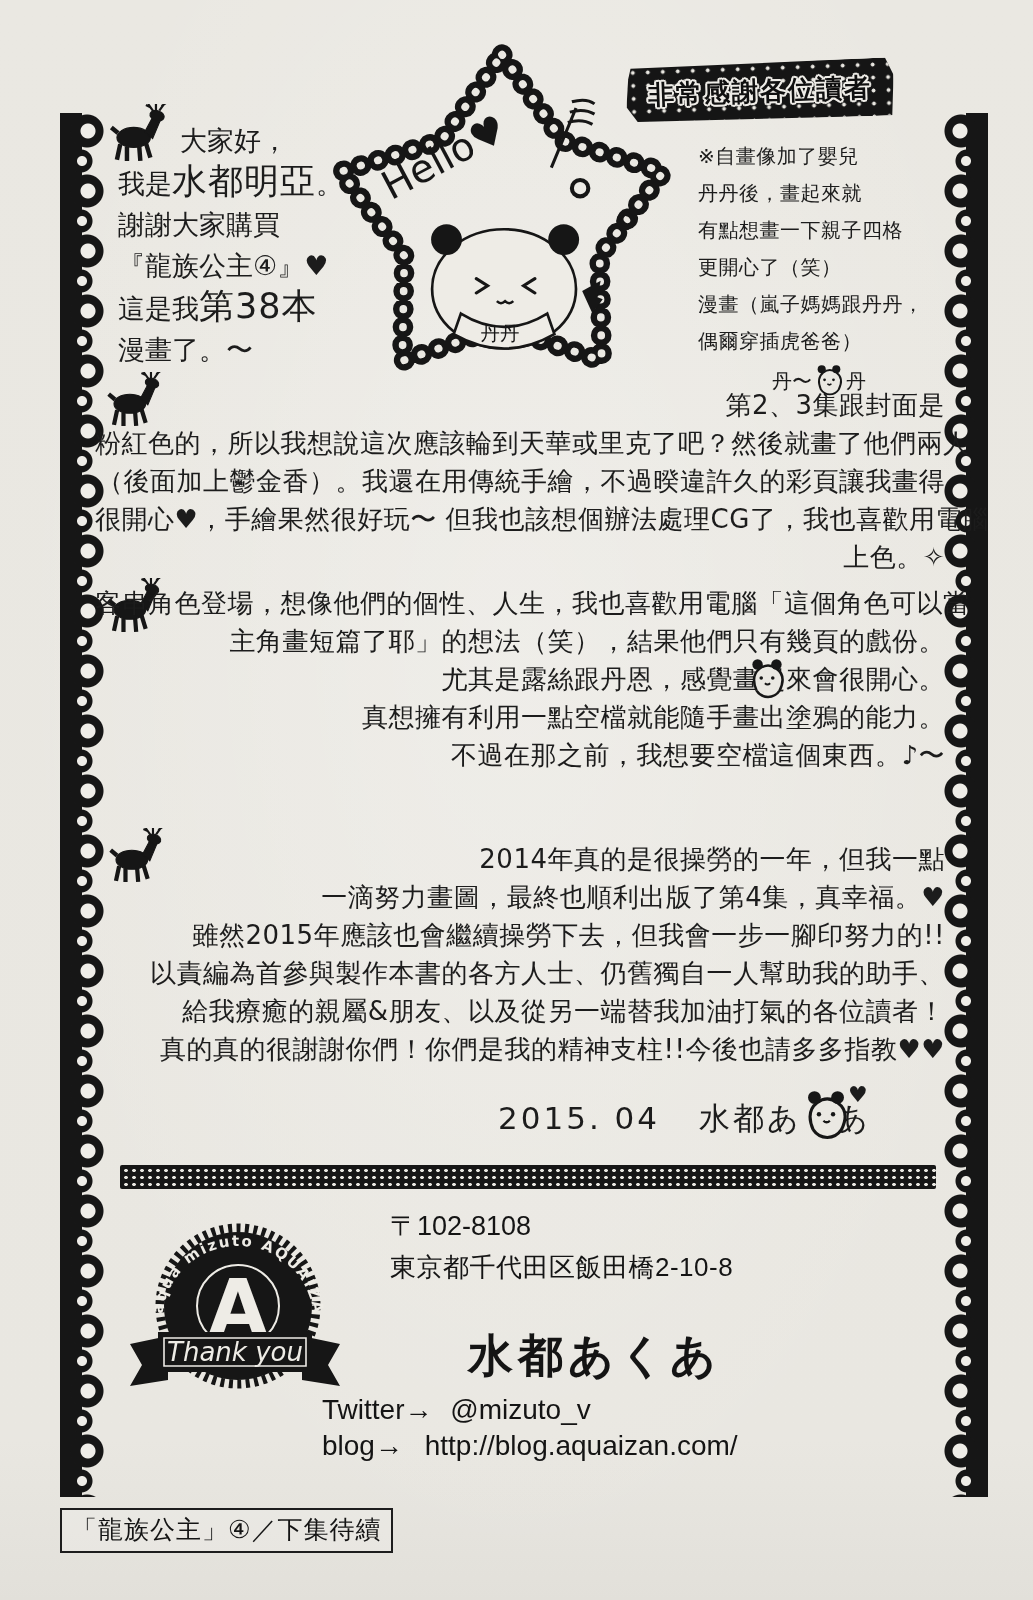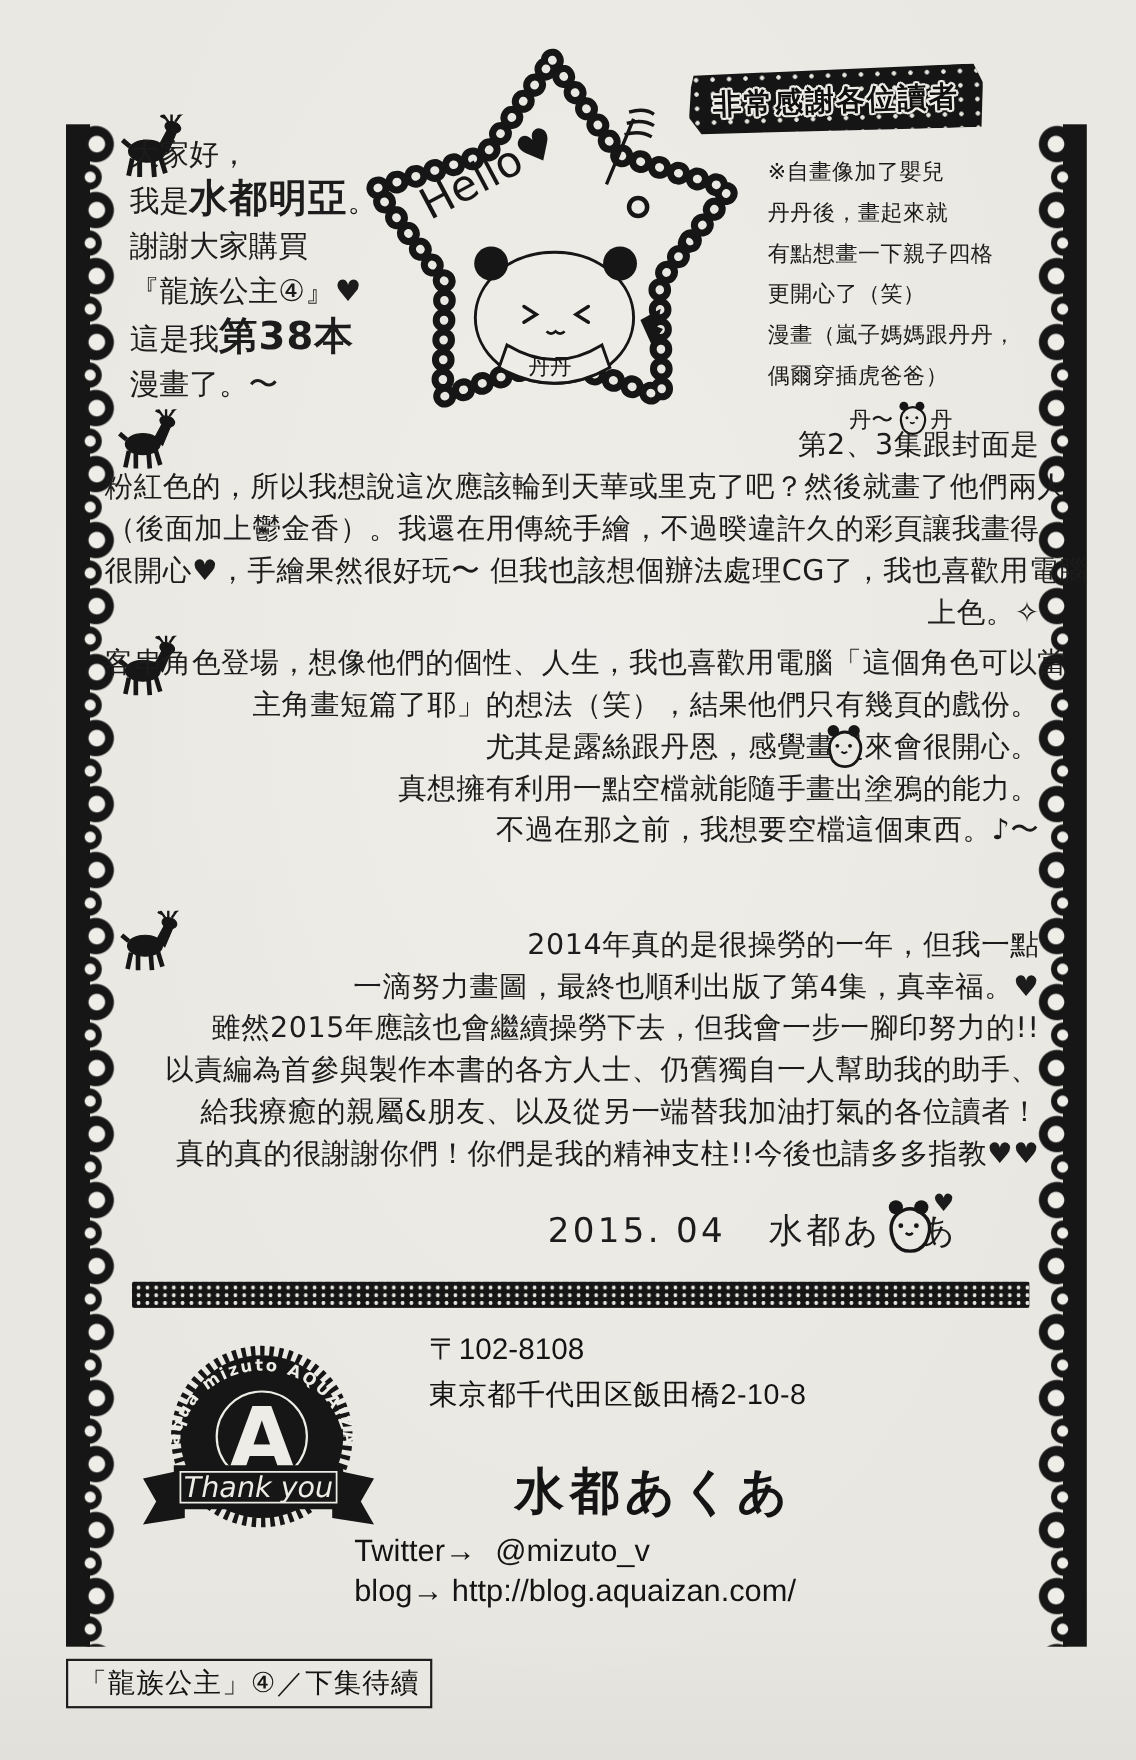--- a/index.html
+++ b/index.html
@@ -50,21 +50,21 @@
   .tape span{
     font-size:26px;font-weight:bold;letter-spacing:2px;color:#101010;
     text-shadow:-2px 0 0 #efede8,2px 0 0 #efede8,0 -2px 0 #efede8,0 2px 0 #efede8,
                 -1.5px -1.5px 0 #efede8,1.5px 1.5px 0 #efede8,-1.5px 1.5px 0 #efede8,1.5px -1.5px 0 #efede8;
   }
   
   .hline{white-space:nowrap;font-size:26px;line-height:38px;letter-spacing:.5px;}
   .para{position:absolute;left:95px;width:850px;text-align:right;}
   .indent{padding-left:78px;}
   .intro-line{white-space:nowrap;font-size:27px;line-height:41px;}
-  .big-bold{font-size:35px;font-weight:bold;letter-spacing:1px;}
+  .big-bold{font-size:35px;font-weight:normal;letter-spacing:1px;}
   .note-line{white-space:nowrap;font-size:20px;line-height:37px;letter-spacing:.5px;}
   .heart{color:#1c1c1c;}
   
   .divider{
     left:120px; top:1165px; width:816px; height:24px; background:#161616;
     background-image:radial-gradient(circle,#e8e6e0 1.5px,transparent 2px);
     background-size:8px 7px; background-position:2px 2px; border-radius:2px;
   }
   
   .print{font-family:"Liberation Sans","DejaVu Sans",sans-serif;color:#141414;}
@@ -126,21 +126,21 @@
       <path d="M130,272 q42,26 84,0 l7,20 q-49,28 -98,0 Z" fill="#eeece6" stroke="#161616" stroke-width="2.6"></path>
       <text x="149" y="298" font-size="19" fill="#161616">丹丹</text>
       <path d="M248,250 l18,-10 l-4,20 z M248,250 l20,8 l-10,14 z" fill="#161616"></path>
     </g>
   </svg>
 
   <svg class="abs" style="left:104px;top:104px" width="66" height="58" viewBox="0 0 58 52">
       <use href="#deer"></use>
     </svg>
   <div class="abs" style="left:118px;top:120px">
-    <div class="intro-line" style="">大家好，</div>
+    <div class="intro-line" style="padding-left:62px">大家好，</div>
     <div class="intro-line"><span>我是</span><span class="big-bold">水都明亞</span><span>。</span></div>
     <div class="intro-line">謝謝大家購買</div>
     <div class="intro-line"><span>『龍族公主④』</span><span class="heart">♥</span></div>
     <div class="intro-line"><span>這是我</span><span class="big-bold">第38本</span></div>
     <div class="intro-line"><span>漫畫了。</span><span>〜</span></div>
   </div>
 
   <div class="abs" style="left:698px;top:138px">
     <div class="note-line">※自畫像加了嬰兒</div>
     <div class="note-line">丹丹後，畫起來就</div>
@@ -225,20 +225,20 @@
 
   <div class="abs print nowrap" style="left:390px;top:1208px;font-size:27px">〒102-8108</div>
   <div class="abs print nowrap" style="left:390px;top:1250px;font-size:26px;letter-spacing:.5px">東京都千代田区飯田橋2-10-8</div>
   <div class="abs print nowrap" style="left:468px;top:1326px;font-size:45px;font-weight:bold;letter-spacing:5px">水都あくあ</div>
   <div class="abs print nowrap" style="left:322px;top:1394px;font-size:28px">
     <span>Twitter→</span>
     <span style="margin-left:10px">@mizuto_v</span>
   </div>
   <div class="abs print nowrap" style="left:322px;top:1430px;font-size:28px">
     <span>blog→</span>
-    <span style="margin-left:0">http://blog.aquaizan.com/</span>
+    <span style="margin-left:14px">http://blog.aquaizan.com/</span>
   </div>
 
   <div class="abs print caption-box nowrap">
     <span>「龍族公主」④／下集待續</span>
   </div>
 
 </div>
 
 </body></html>

